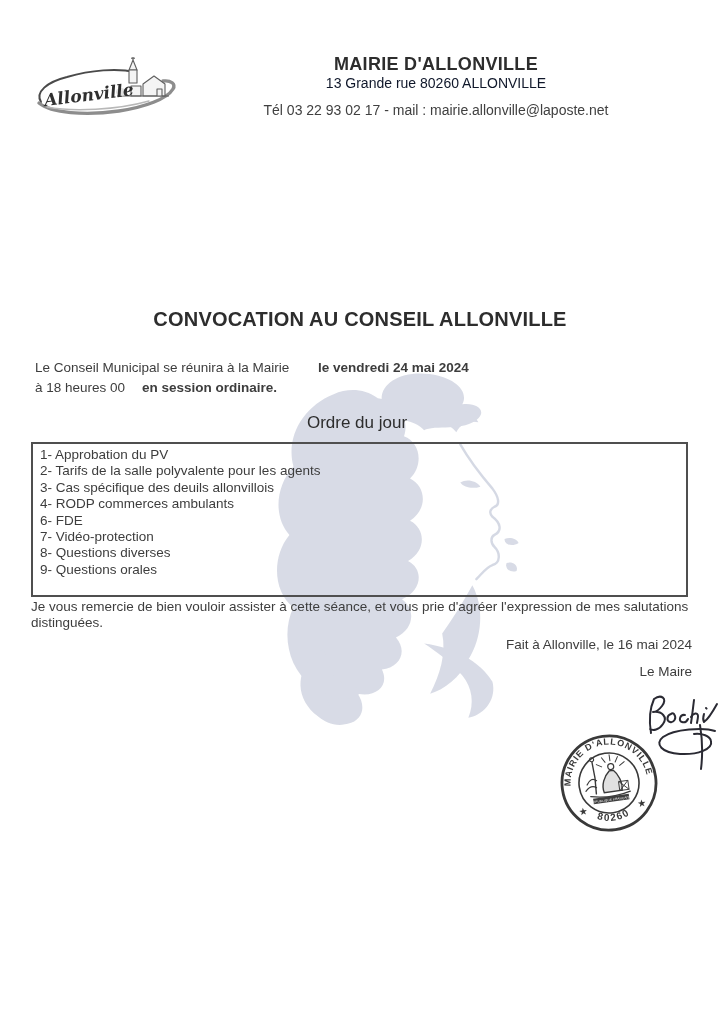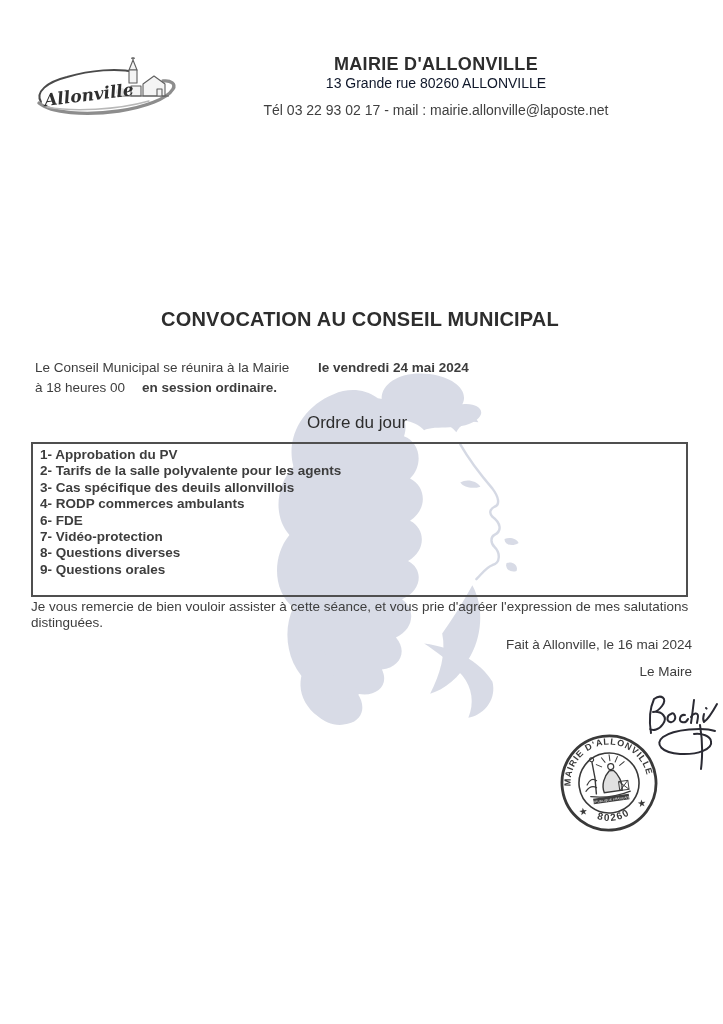--- a/index.html
+++ b/index.html
@@ -26,21 +26,21 @@
   .intro .row{position:relative;height:20px;white-space:nowrap;}
   .intro .right-seg{position:absolute;top:0;font-weight:bold;}
   .intro .seg-date{left:283px;}
   .intro .seg-session{left:107px;}
 
   .agenda-title{position:absolute;left:0;top:413px;width:714px;text-align:center;
                 font-size:17px;font-weight:normal;color:#2d2d2d;}
 
   .agenda-box{position:absolute;left:31px;top:442px;width:646px;height:148px;
               border:2px solid #4f4f4f;padding:3px 0 0 7px;background:transparent;}
-  .agenda-item{font-size:13.5px;line-height:16.4px;white-space:nowrap;color:#3d3d3d;font-weight:bold;}
+  .agenda-item{font-size:13.5px;line-height:16.4px;white-space:nowrap;color:#3d3d3d;}
 
   .closing{position:absolute;left:31px;top:599px;font-size:13.5px;line-height:15.8px;
            white-space:nowrap;color:#3d3d3d;}
 
   .place-date{position:absolute;right:31px;top:637px;font-size:13.5px;color:#3d3d3d;}
   .signatory{position:absolute;right:31px;top:664px;font-size:13.5px;color:#3d3d3d;}
 
   #signature{position:absolute;left:618px;top:687px;width:105px;height:94px;z-index:3;}
   #stamp{position:absolute;left:553px;top:729px;width:112px;height:108px;z-index:2;}
 </style>
@@ -83,21 +83,21 @@
       <ellipse cx="88" cy="36" rx="5" ry="4" fill="#e0e0e0"></ellipse>
       <text x="12" y="50" transform="rotate(-7 12 50)" font-family="DejaVu Serif, serif" font-style="italic" font-weight="bold" font-size="17" fill="#2f2f2f">Allonville</text>
     </svg>
 
     <div class="header-block">
       <div class="header-title">MAIRIE D'ALLONVILLE</div>
       <div class="header-address">13 Grande rue 80260 ALLONVILLE</div>
       <div class="header-contact">Tél 03 22 93 02 17 - mail : mairie.allonville@laposte.net</div>
     </div>
 
-    <div class="doc-title">CONVOCATION AU CONSEIL MUNICIPAL</div>
+    <div class="doc-title">CONVOCATION AU CONSEIL ALLONVILLE</div>
 
     <div class="intro">
       <div class="row">
         <span>Le Conseil Municipal se réunira à la Mairie</span>
         <span class="right-seg seg-date">le vendredi 24 mai 2024</span>
       </div>
       <div class="row">
         <span>à 18 heures 00</span>
         <span class="right-seg seg-session">en session ordinaire.</span>
       </div>

